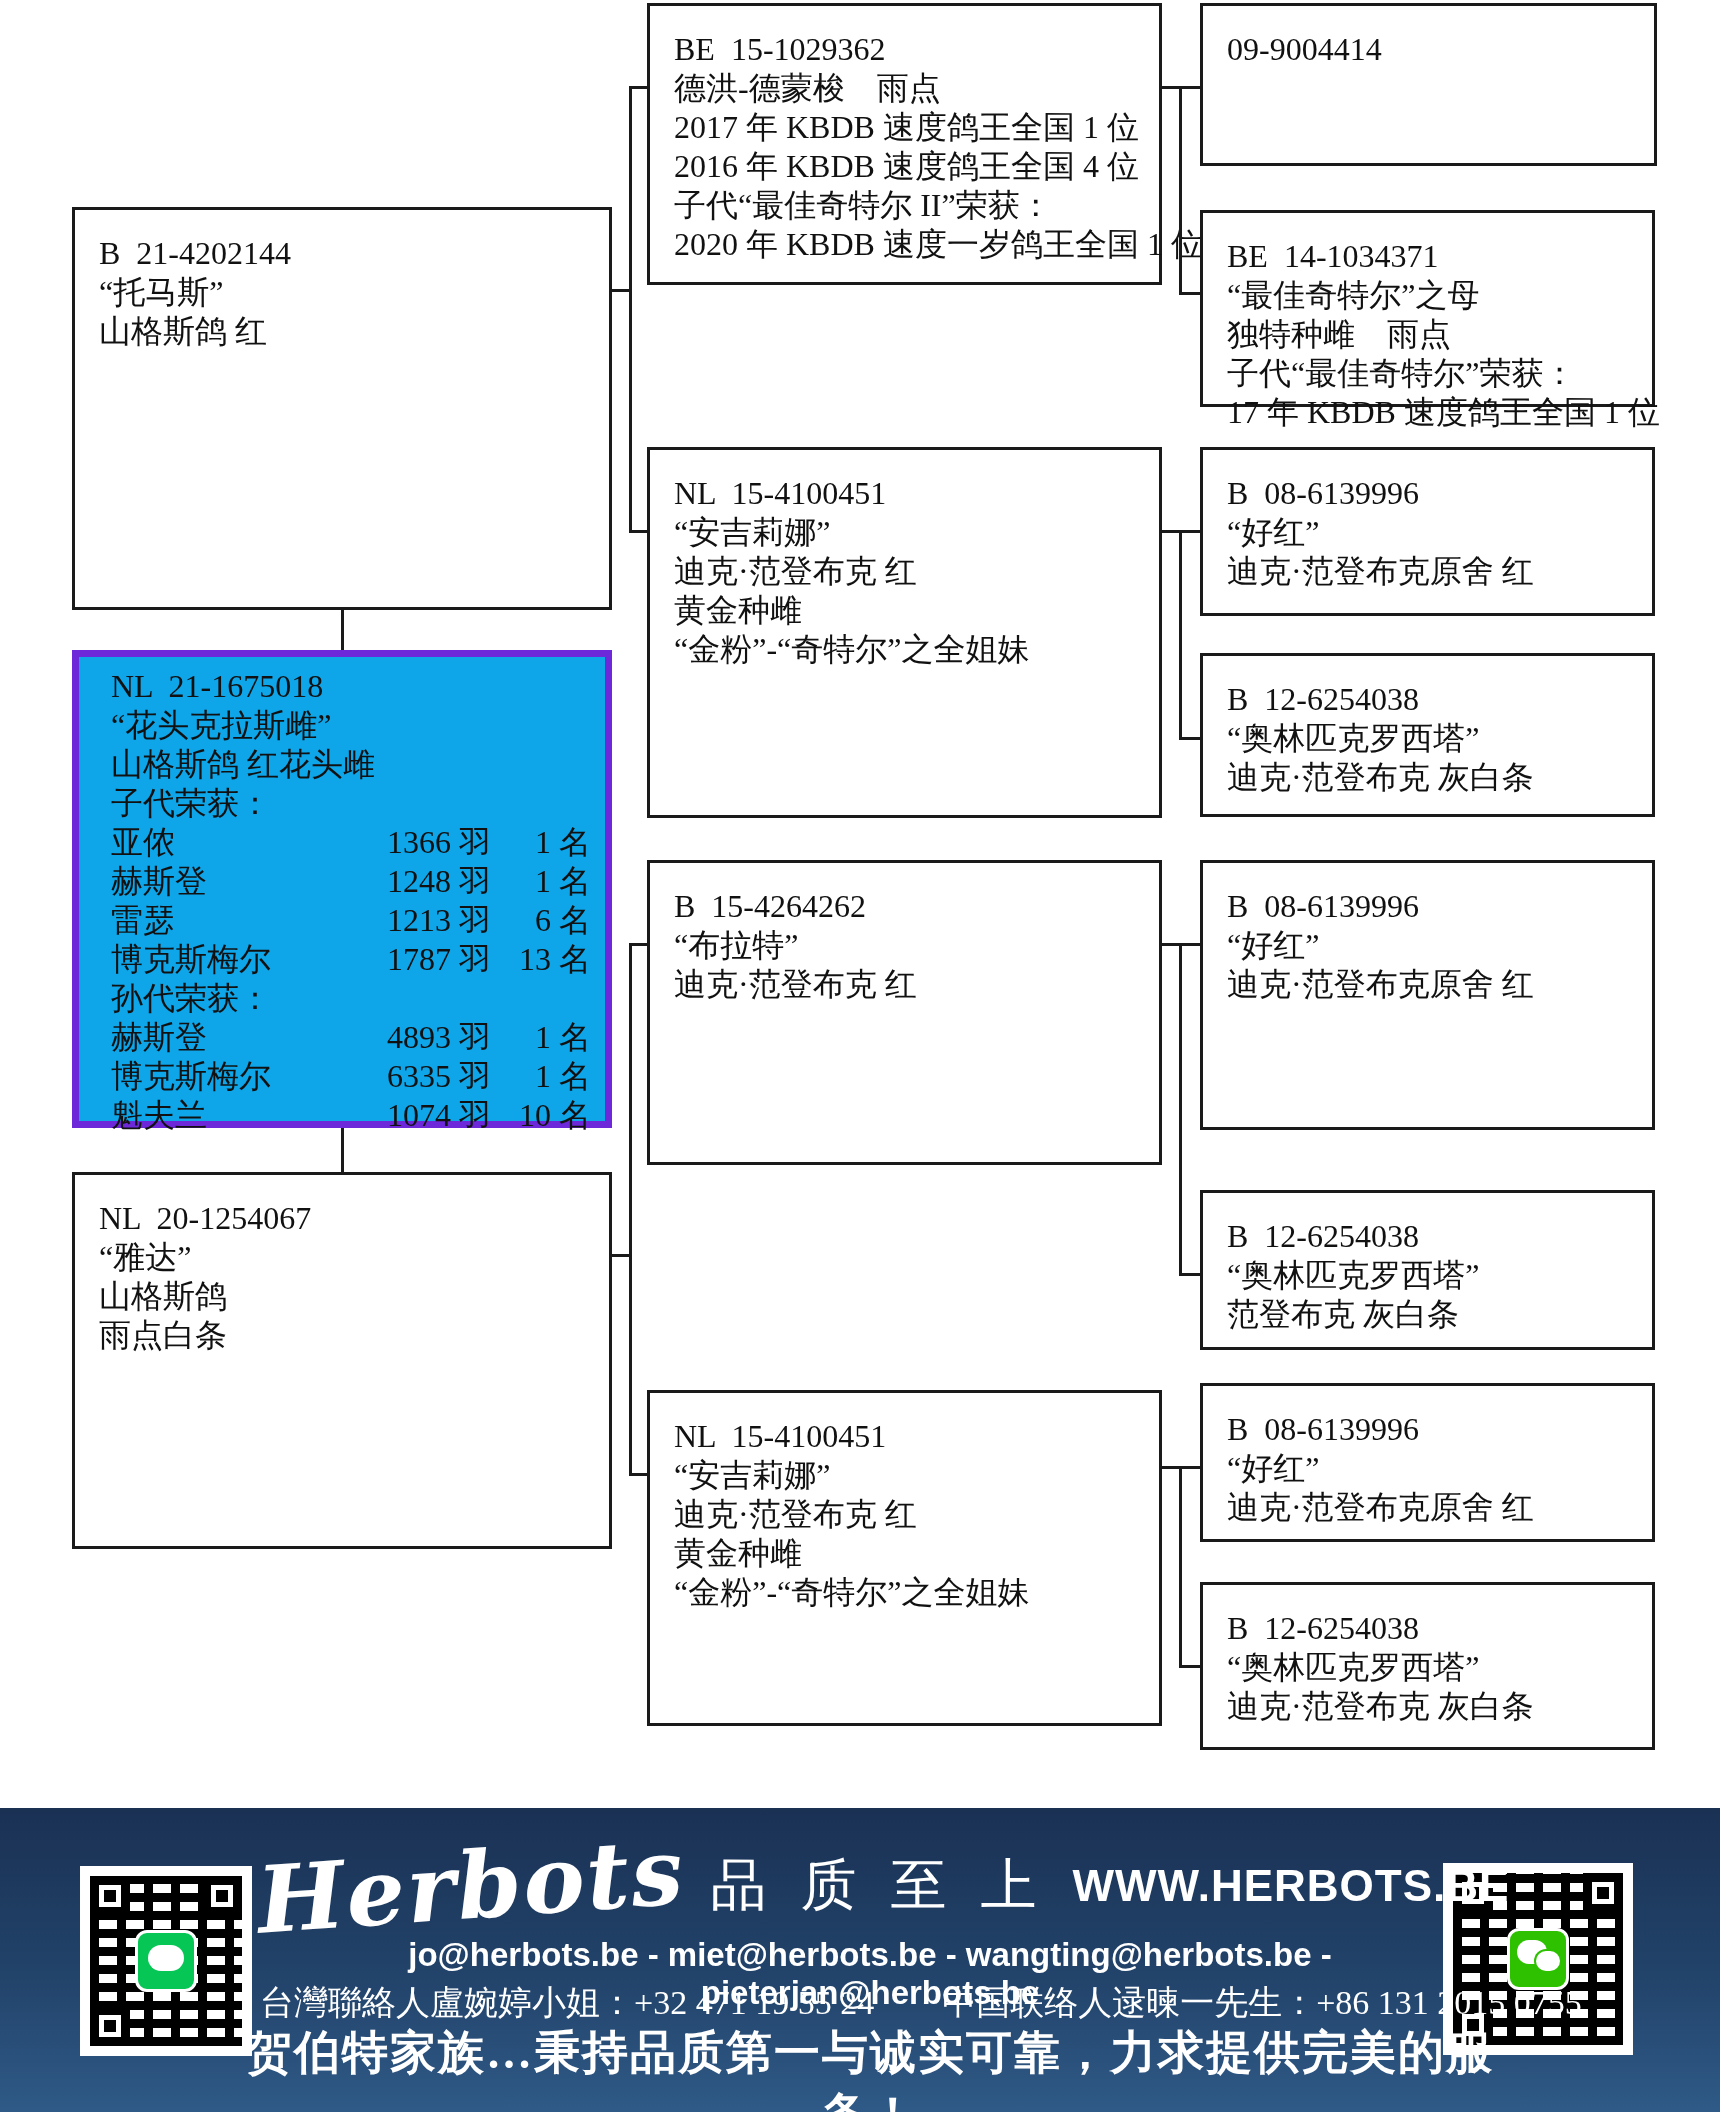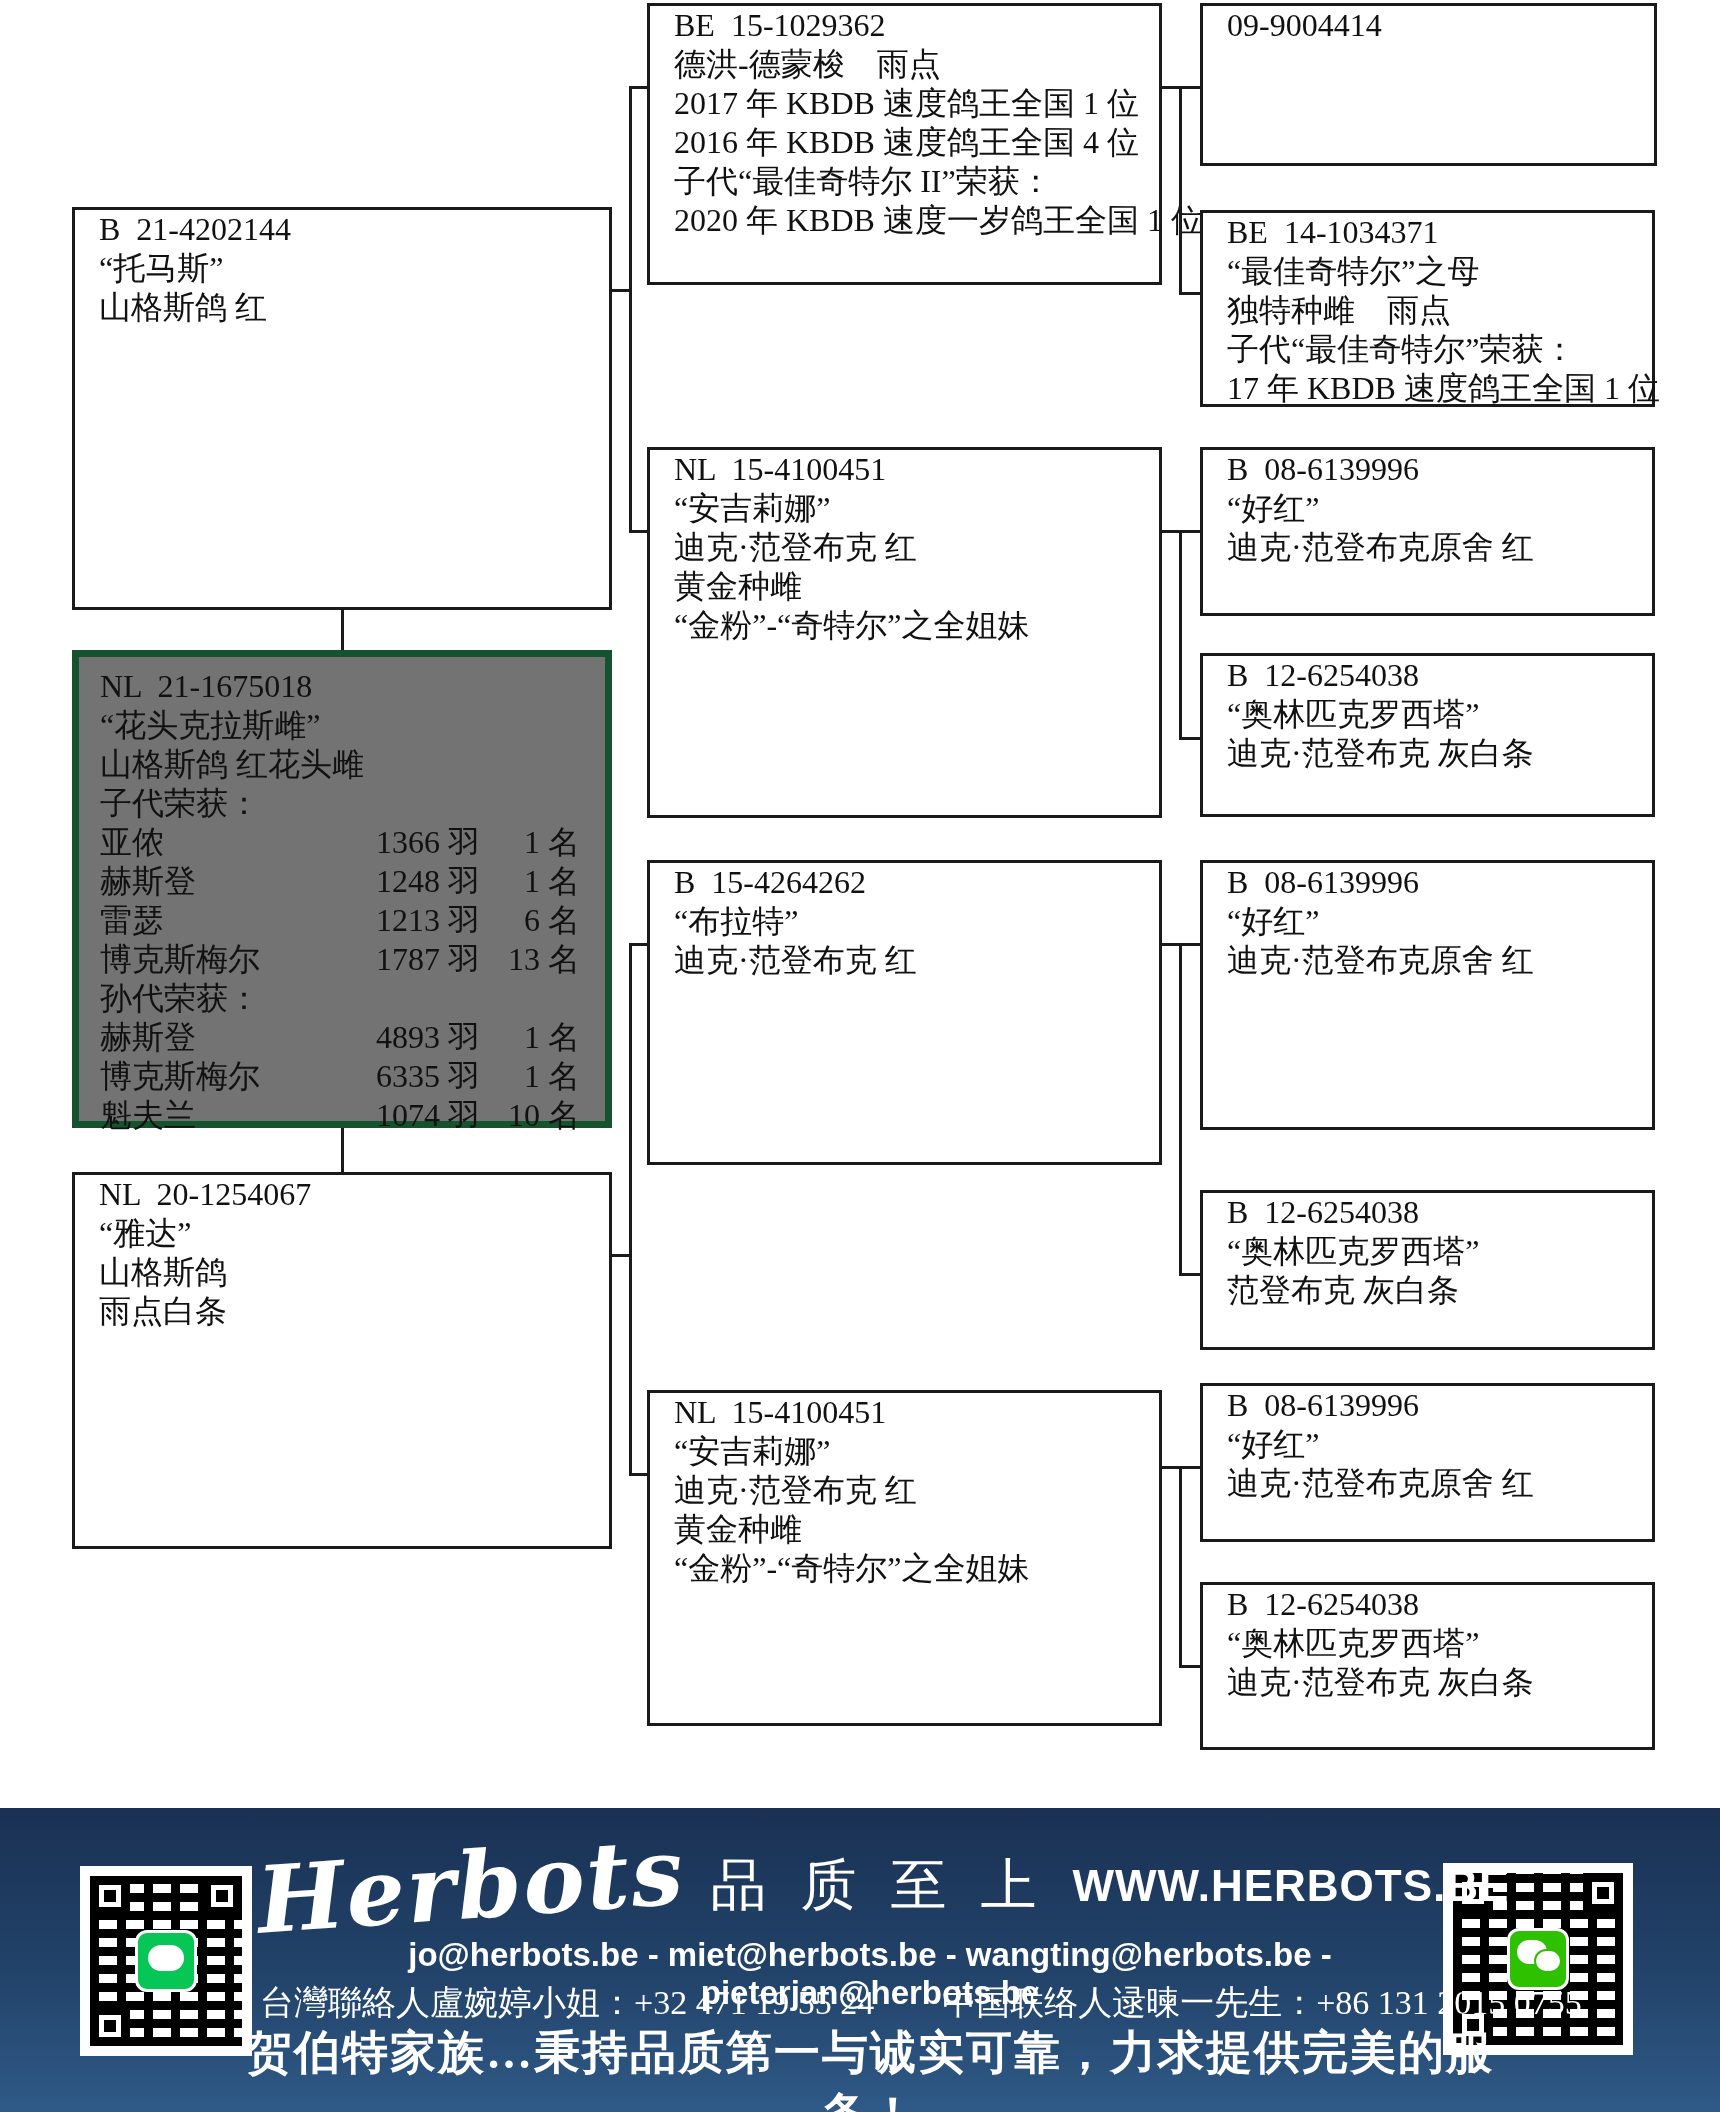--- a/index.html
+++ b/index.html
@@ -1,22 +1,22 @@
 <!DOCTYPE html>
 <html><head>
 <meta charset="utf-8">
 <style>
   html,body{margin:0;padding:0;background:#ffffff;}
   .page{position:relative;width:1720px;height:2112px;background:#ffffff;overflow:hidden;
         font-family:"Liberation Serif","DejaVu Serif",serif;color:#111;}
   .pbox{position:absolute;box-sizing:border-box;border:3px solid #1a1a1a;background:#fff;
-        padding:0 8px 0 24px;font-size:32px;line-height:39px;}
+        padding:24px 8px 0 24px;font-size:32px;line-height:39px;}
   .pbox .ln{white-space:pre;}
-  .mainbox{position:absolute;box-sizing:border-box;border:7px solid #14532d;background:#737373;
-        padding:10px 14px 0 21px;font-size:32px;line-height:39px;}
+  .mainbox{position:absolute;box-sizing:border-box;border:7px solid #6d28d9;background:#0ea5e9;
+        padding:10px 14px 0 32px;font-size:32px;line-height:39px;}
   .mainbox .ln{white-space:pre;}
   .resrow{display:flex;white-space:pre;}
   .resrow .c1{width:225px;}
   .resrow .c2{width:155px;text-align:right;}
   .resrow .c3{width:100px;text-align:right;}
   .conn{position:absolute;background:#1a1a1a;}
   .footer{position:absolute;left:0;top:1808px;width:1720px;height:304px;
         background:linear-gradient(180deg,#1a3154 0%,#22436a 55%,#2f5a87 100%);}
   .qrcard{position:absolute;background:#fff;padding:10px;box-sizing:border-box;}
   .qrpat{position:relative;width:100%;height:100%;

